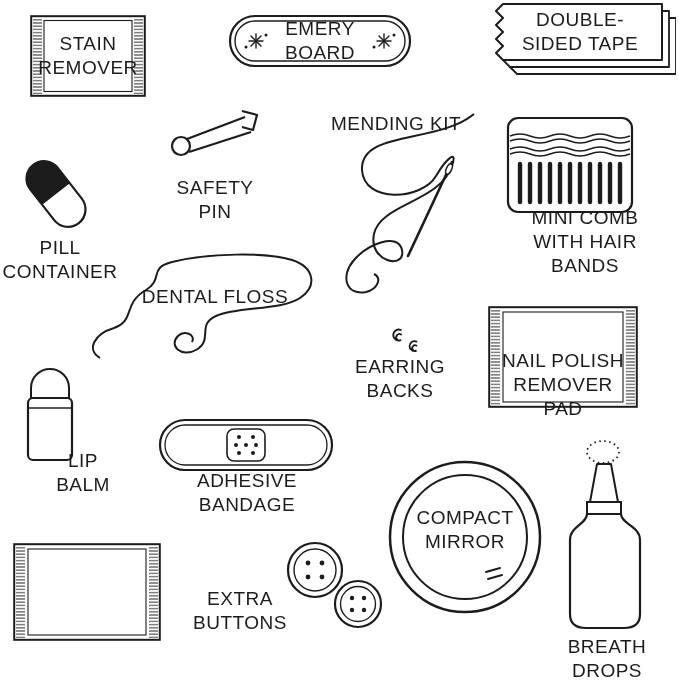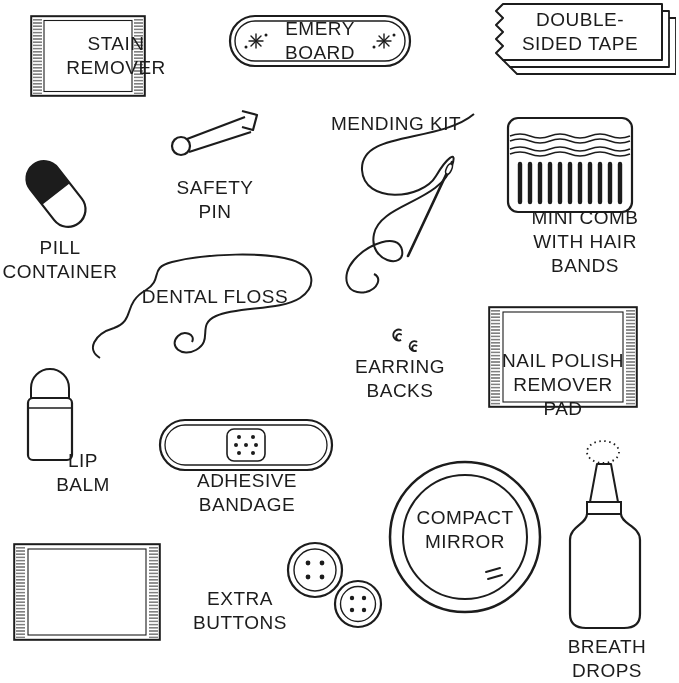--- a/index.html
+++ b/index.html
@@ -31,21 +31,21 @@
     <defs>
       <pattern id="crimpA" width="8" height="3.2" patternUnits="userSpaceOnUse">
         <line x1="0" y1="1.6" x2="8" y2="1.6" stroke="currentColor" stroke-width="0.9"></line>
       </pattern>
     </defs>
     <rect x="1.2" y="1.2" width="113.6" height="79.6" fill="#fff" stroke="currentColor" stroke-width="2"></rect>
     <rect x="3" y="3" width="9" height="76" fill="url(#crimpA)"></rect>
     <rect x="104" y="3" width="9" height="76" fill="url(#crimpA)"></rect>
     <rect x="14" y="5.5" width="88" height="71" fill="none" stroke="currentColor" stroke-width="1.1"></rect>
   </svg>
-  <div class="label" style="left:30px; top:15px; width:116px; height:81px;padding-left:28px;">STAIN
+  <div class="label" style="left:30px; top:15px; width:116px; height:81px;">STAIN
 REMOVER</div>
 
   <svg class="art" style="left:228px; top:14px;" width="184" height="54" viewBox="0 0 184 54">
     <rect x="2" y="2" width="180" height="50" rx="25" fill="#fff" stroke="currentColor" stroke-width="2.2"></rect>
     <rect x="7" y="7" width="170" height="40" rx="20" fill="none" stroke="currentColor" stroke-width="1.4"></rect>
     <g stroke="currentColor" stroke-width="1.4" stroke-linecap="round">
       <line x1="28" y1="20" x2="28" y2="34"></line>
         <line x1="21" y1="27" x2="35" y2="27"></line>
       <line x1="23" y1="22" x2="33" y2="32"></line>
         <line x1="23" y1="32" x2="33" y2="22"></line>

